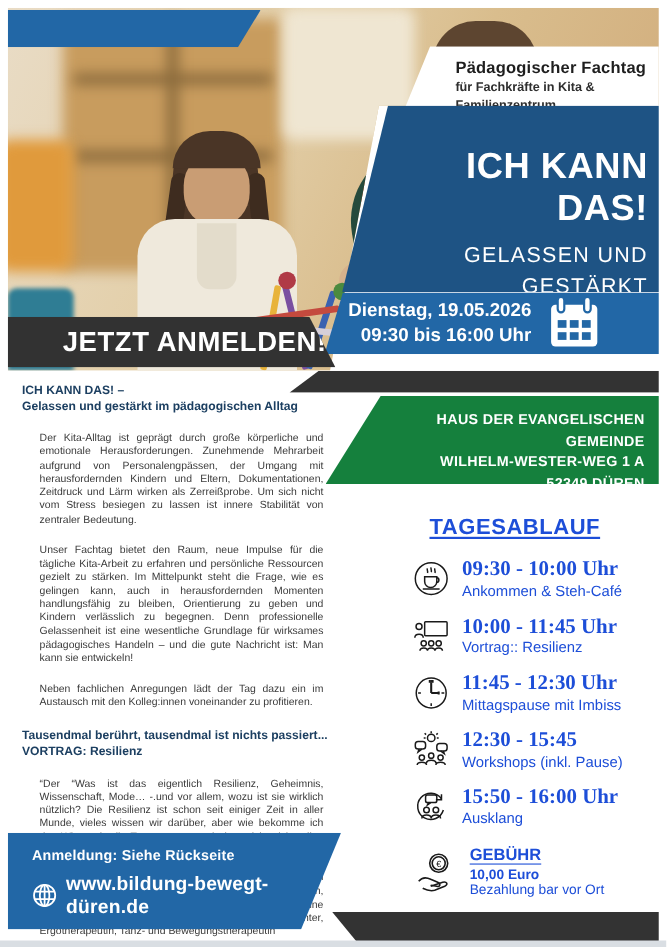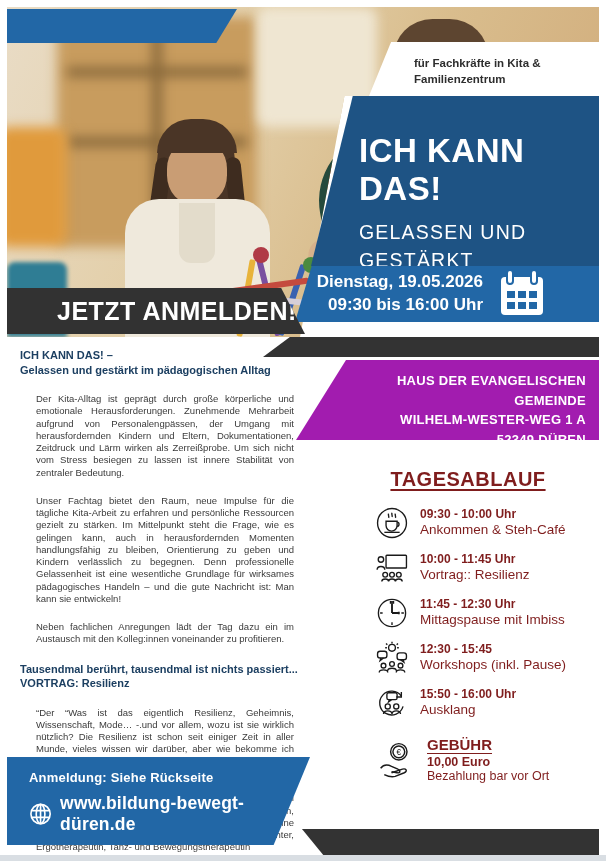--- a/index.html
+++ b/index.html
@@ -29,59 +29,59 @@
   .card {
     position:absolute; left:360px; top:42px; width:239px; height:76px; background:#ffffff;
     clip-path:polygon(13% 0,100% 0,100% 100%,0 100%);
     padding:11px 10px 0 54px; color:#1e1e1e;
   }
   .card-title { font-size:15px; font-weight:800; letter-spacing:.2px; }
   .card-sub { font-size:11.5px; font-weight:600; line-height:1.4; color:#2e2e2e; margin-top:2px; width:170px; }
   .hero {
     position:absolute; left:311px; top:96px; width:288px; height:170px; background:#1e5384;
     clip-path:polygon(14.5% 0,100% 0,100% 100%,0 100%);
-    color:#fff; text-align:left; padding:36px 10px 0 48px;
+    color:#fff; text-align:right; padding:36px 10px 0 48px;
   }
   .hero-title { font-size:33px; font-weight:800; letter-spacing:.5px; }
   .hero-sub { font-size:19.5px; font-weight:500; letter-spacing:1.2px; line-height:1.45; margin-top:10px; }
   .dateblock {
     position:absolute; left:295px; top:266px; width:304px; height:56px; background:#2267a6;
     clip-path:polygon(5.5% 0,100% 0,100% 100%,0 100%);
     color:#fff; display:flex; justify-content:flex-end; align-items:center; gap:14px; padding-right:52px;
   }
   .date-text { text-align:right; font-size:17px; font-weight:800; line-height:1.35; }
   .cal-wrap { position:relative; width:50px; height:44px; }
   .cal-wrap svg { position:absolute; left:0; top:-13px; }
   .midband { position:absolute; left:263px; top:337px; width:336px; height:20px;
     background:#333333; clip-path:polygon(8% 0,100% 0,100% 100%,0 100%); }
   .venue {
-    position:absolute; left:296px; top:360px; width:303px; height:80px; background:#a21caf;
+    position:absolute; left:296px; top:360px; width:303px; height:80px; background:#15803d;
     clip-path:polygon(16.5% 0,100% 0,100% 100%,0 100%);
     color:#fff; text-align:right; padding:11px 13px 0 60px;
     font-size:13px; font-weight:700; letter-spacing:.3px; line-height:1.5;
   }
   .banner {
     position:absolute; left:7px; top:288px; width:298px; height:46px; background:#323232;
     clip-path:polygon(0 0,92% 0,100% 100%,0 100%);
     color:#fff; font-size:25px; font-weight:800; letter-spacing:.5px;
     display:flex; align-items:center; padding-left:50px;
   }
   
   .article { position:absolute; left:20px; top:348px; width:290px; color:#3a3a3a; }
   .art-head { color:#1c3f61; font-size:11px; font-weight:800; line-height:1.32; margin-bottom:7px; }
   .art-body { font-size:9.5px; line-height:1.29; text-align:justify; }
   .art-body p { margin:16px; }
   .vortrag-head { color:#1c3f61; font-size:11px; font-weight:800; line-height:1.32; margin:11px 0 7px 0; }
   
-  .schedule { position:absolute; left:337px; top:468px; width:262px; color:#7f1d1d; }
+  .schedule { position:absolute; left:337px; top:468px; width:262px; color:#1d4ed8; }
   .sched-head { text-align:center; font-size:20px; font-weight:800; letter-spacing:.5px;
     text-decoration:underline; text-underline-offset:3px; margin-bottom:15px; }
   .row { display:flex; align-items:center; gap:11px; margin-bottom:11px; margin-left:38px; }
   .row .ic { flex:0 0 34px; height:34px; }
-  .t { font-size:12px; font-weight:800; line-height:1.25; }
+  .t { font-size:19px; font-weight:800; line-height:1.25;font-family:Liberation Serif, serif; }
   .l { font-size:13.5px; line-height:1.25; }
   .fee { display:flex; align-items:center; gap:10px; margin:16px 0 0 40px; }
   .fee .ic { flex:0 0 40px; height:40px; }
   .fee-head { font-size:15px; font-weight:800; text-decoration:underline; text-underline-offset:3px; }
   .fee-amount { font-size:12.5px; font-weight:800; margin-top:2px; }
   .fee-note { font-size:12.5px; }
   
   .bottomblue {
     position:absolute; left:7px; top:757px; width:303px; height:88px; background:#2267a6;
     clip-path:polygon(0 0,100% 0,88% 100%,0 100%); color:#fff; padding:13px 0 0 22px;
@@ -144,20 +144,21 @@
       <div class="stick" style="left:252px;top:292px;width:78px;height:6px;background:#d6cfd8;transform:rotate(6deg);"></div>
       <div class="ball" style="left:246px;top:240px;width:16px;height:16px;background:#b03a46;"></div>
       <div class="ball" style="left:296px;top:250px;width:16px;height:16px;background:#4b8a3f;"></div>
       <div class="ball" style="left:216px;top:286px;width:14px;height:14px;background:#35589e;"></div>
     </div>
   </div>
 
   <div class="topbar"></div>
 
   <div class="card">
+    <div class="card-title">Pädagogischer Fachtag</div>
     <div class="card-sub">für Fachkräfte in Kita &amp; Familienzentrum</div>
   </div>
 
   <div class="hero">
     <div class="hero-title">ICH KANN DAS!</div>
     <div class="hero-sub">
       <div>GELASSEN UND GESTÄRKT</div>
       <div>IM PÄDAGOGISCHEN ALLTAG</div>
     </div>
   </div>

